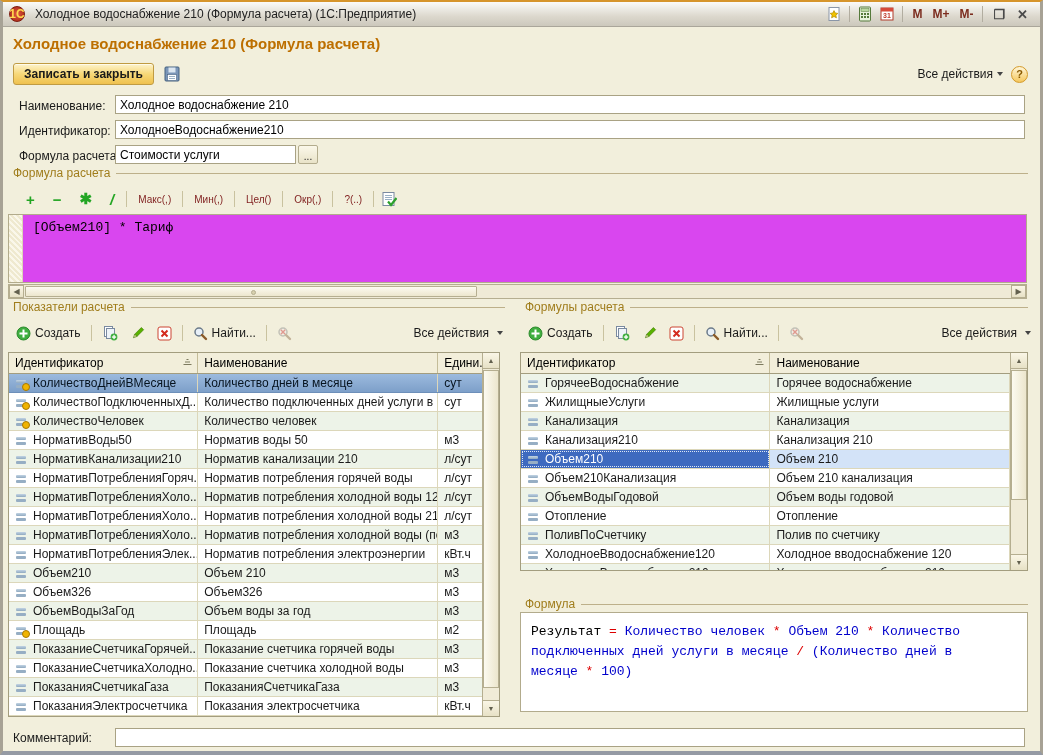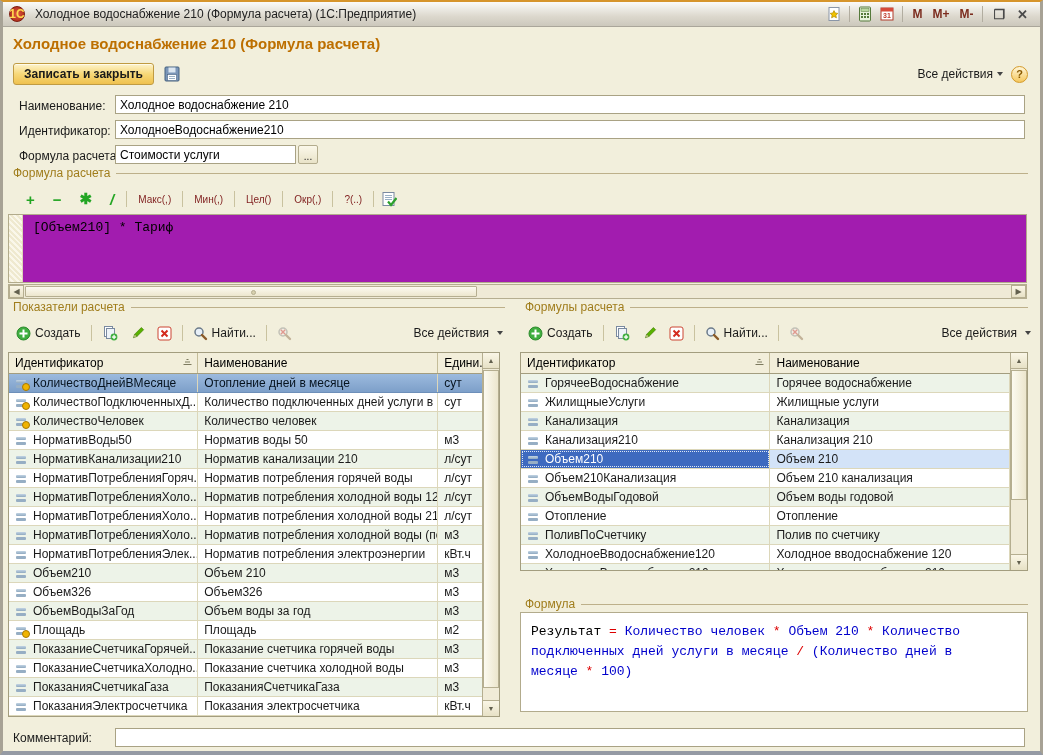--- a/index.html
+++ b/index.html
@@ -52,21 +52,21 @@
   
   .group-hd{position:absolute;display:flex;align-items:center;gap:6px;}
   .group-hd .glabel{color:#a07d1c;font-size:12px;white-space:nowrap;}
   .group-hd .gline{flex:1;border-top:1px solid #bdb08a;height:0;margin-top:1px;}
   
   .fx-toolbar{position:absolute;left:14px;top:186px;height:22px;display:flex;align-items:center;}
   .fx-op{color:#23a523;font-weight:bold;font-size:15px;padding:0 9px;}
   .fx-op.slash{font-style:italic;}
   .fx-fn{color:#7f1d1d;font-size:10px;padding:0 8px;}
   .tb-sep{width:1px;height:16px;background:#c9c29f;margin:0 3px;flex:none;}
-  .fx-area{position:absolute;left:5px;top:212px;width:1019px;height:69px;background:#a21caf;border:1px solid #b2ab8c;}
+  .fx-area{position:absolute;left:5px;top:212px;width:1019px;height:69px;background:#d946ef;border:1px solid #b2ab8c;}
   .fx-gutter{position:absolute;left:0;top:0;bottom:0;width:14px;
     background:repeating-linear-gradient(45deg,#efe9cf 0 2px,#faf7ea 2px 4px);border-right:1px solid #ddd6b8;}
   .fx-text{position:absolute;left:24px;top:5px;right:6px;font-family:"Liberation Mono",monospace;font-size:13px;color:#000;white-space:pre;}
   
   .hscroll{position:absolute;left:5px;top:282px;width:1019px;height:15px;background:#efead6;border:1px solid #b5ae90;}
   .sb-btn{position:absolute;width:15px;top:0;bottom:0;background:linear-gradient(#faf6e6,#e7e1c6);
     border:1px solid #b5ae90;display:flex;align-items:center;justify-content:center;font-size:8px;color:#62604e;}
   .hthumb{position:absolute;left:16px;top:1px;height:11px;width:452px;background:linear-gradient(#fcfaf0,#ece6cd);
     border:1px solid #b5ae90;border-radius:1px;}
   .hgrip{position:absolute;left:50%;top:3px;width:5px;height:5px;border-radius:50%;background:#d6cfad;border:1px solid #b5ae90;}
@@ -301,21 +301,21 @@
       <div class="hcell" style="width:44px;border-right:none;">
           <span>Едини...</span>
         </div>
     </div>
     <div class="tbody" id="left-tbody" style="margin-right:17px;">
         <div class="trow alt sel-full">
           <div class="tcell identc" style="width: 190px;">
             <span class="row-icon dot"></span>
             <span>КоличествоДнейВМесяце</span>
           </div>
-          <div class="tcell namec" style="width: 241px;">Отопление дней в месяце</div>
+          <div class="tcell namec" style="width: 241px;">Количество дней в месяце</div>
           <div class="tcell unitc" style="width: 44px; border-right: none;">сут</div>
         </div>
         <div class="trow">
           <div class="tcell identc" style="width: 190px;">
             <span class="row-icon dot"></span>
             <span>КоличествоПодключенныхД...</span>
           </div>
           <div class="tcell namec" style="width: 241px;">Количество подключенных дней услуги в ...</div>
           <div class="tcell unitc" style="width: 44px; border-right: none;">сут</div>
         </div>

